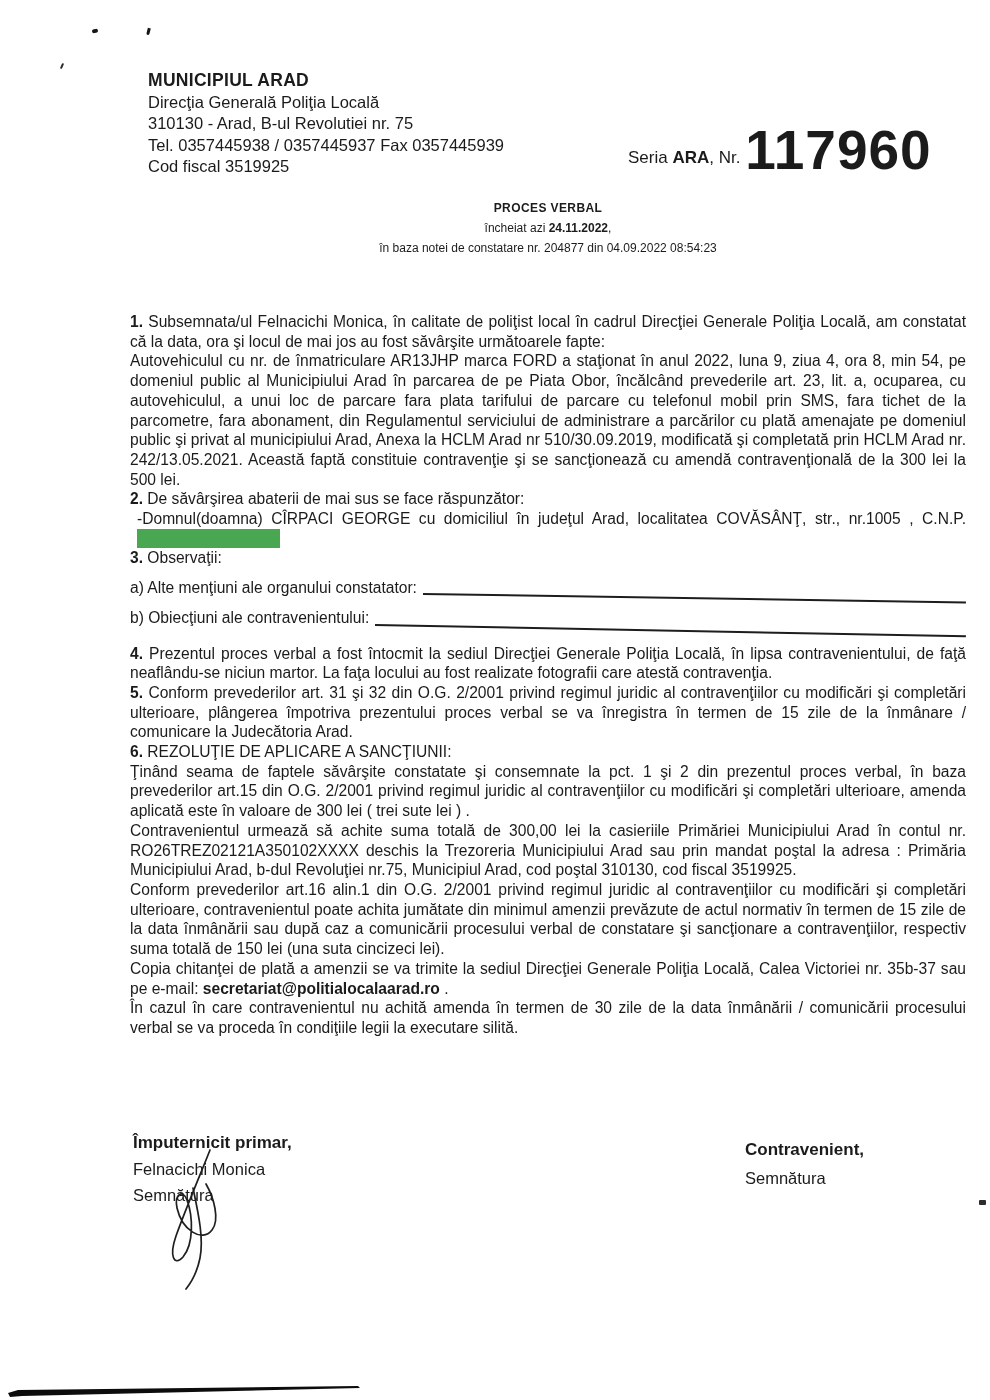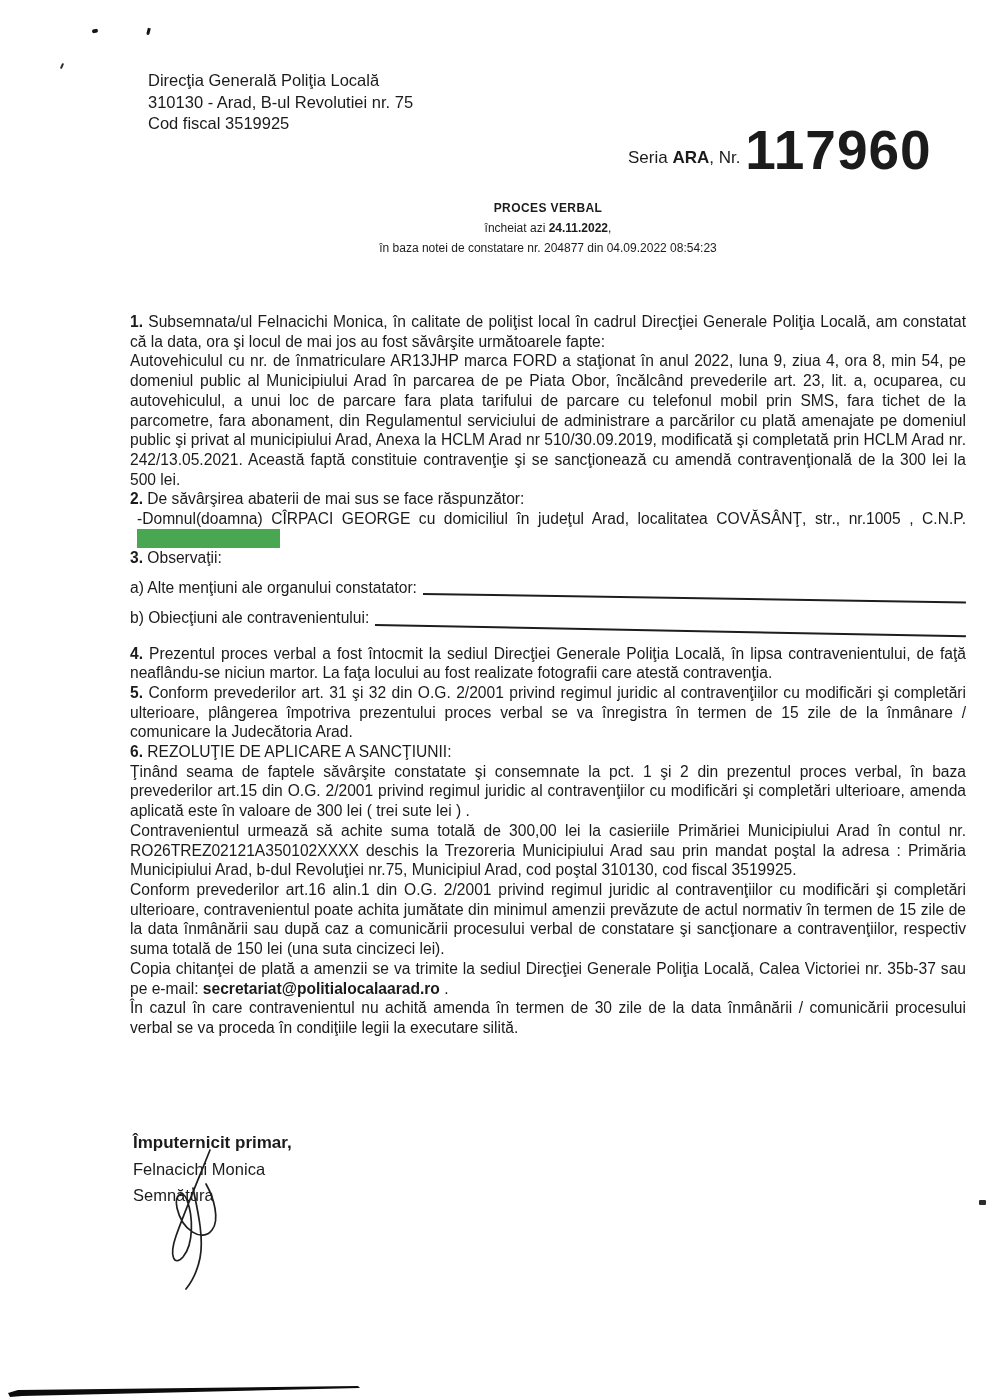--- a/index.html
+++ b/index.html
@@ -53,22 +53,24 @@
 <body>
 
 <div class="page">
 
   <div class="art art-dot1"></div>
   <div class="art art-comma"></div>
   <div class="art art-tick"></div>
   <div class="art art-dot2"></div>
 
   <div class="header-block">
+    <div class="org">MUNICIPIUL ARAD</div>
     <div>Direcţia Generală Poliţia Locală</div>
     <div>310130 - Arad, B-ul Revolutiei nr. 75</div>
+    <div>Tel. 0357445938 / 0357445937 Fax 0357445939</div>
     <div>Cod fiscal 3519925</div>
   </div>
 
   <div class="serial">
     <span class="pre">Seria </span><span class="pre seria-bold">ARA</span><span class="pre">, Nr. </span><span class="big-num">117960</span>
   </div>
 
   <div class="title-block">
     <div class="t1">PROCES VERBAL</div>
     <div><span>încheiat azi </span><b>24.11.2022</b><span>,</span></div>
@@ -106,18 +108,22 @@
     <div class="role">Împuternicit primar,</div>
     <div>Felnacichi Monica</div>
     <div>Semnătura</div>
   </div>
   <svg class="signature-svg" width="120" height="145" viewBox="0 0 120 145">
     <g fill="none" stroke="#1f1f1f" stroke-width="1.7" stroke-linecap="round">
       <path d="M64,4 C57,22 40,62 30,90 C23,110 28,121 37,111 C48,98 47,70 41,54 C37,43 28,48 31,62 C36,84 56,97 66,84 C74,74 68,52 60,38"></path>
       <path d="M47,42 C52,66 58,92 54,112 C51,127 44,138 40,143"></path>
     </g>
   </svg>
+  <div class="sign-right">
+    <div class="role">Contravenient,</div>
+    <div>Semnătura</div>
+  </div>
 
   <svg class="bottom-wedge" width="370" height="14" viewBox="0 0 370 14">
     <polygon points="2,8 12,5 352,1 354,3 16,11 4,12" fill="#0c0c0c"></polygon>
   </svg>
 
 </div>
 
 </body></html>

